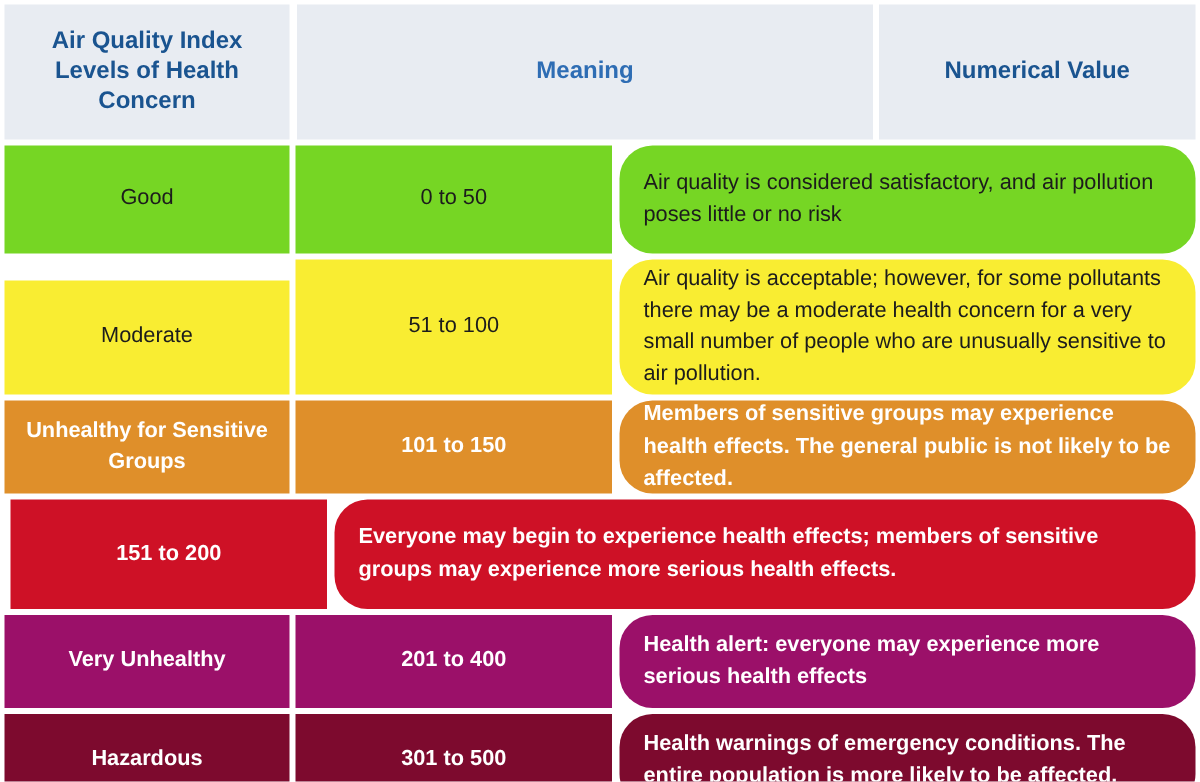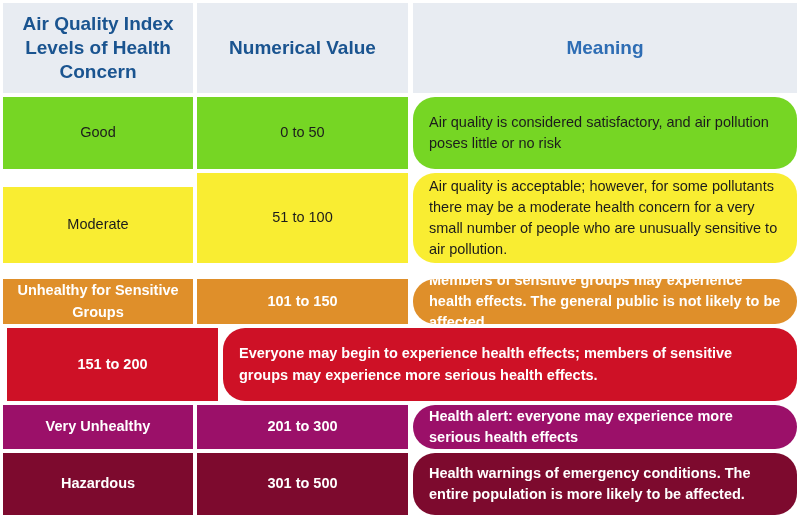--- a/index.html
+++ b/index.html
@@ -41,21 +41,21 @@
   .col-category { width: 190px; flex: 0 0 190px; }
   .col-value    { width: 211px; flex: 0 0 211px; margin-left: 4px; }
   .col-meaning  { flex: 1 1 auto; margin-left: 5px; }
 
   
   .row-header { height: 90px; }
   .row-header .cell {
     background: #e8ecf2;
     color: #1a5490;
     font-weight: bold;
-    font-size: 19px;
+    font-size: 16px;
     line-height: 1.25;
     padding: 4px 8px;
   }
   .row-header .col-meaning {
     color: #2e6db4;
   }
   .hdr-inner { display: block; }
 
   
   .row-data .cell {
@@ -79,41 +79,41 @@
     font-weight: normal;
   }
   
   .dark-text .cell {
     color: #ffffff;
     font-weight: bold;
   }
 
   .row-good       { height: 72px; }
   .row-moderate   { height: 90px; }
-  .row-usg        { height: 45px; margin-top: 12px; }
+  .row-usg        { height: 62px; }
   .row-unhealthy  { height: 73px; }
-  .row-very       { height: 44px; }
+  .row-very       { height: 62px; }
   .row-hazardous  { height: 62px; }
 
   .meaning-text { display: block; width: 100%; }
 </style>
 </head>
 <body>
 
 <div id="aqi-table">
 
   <div class="row row-header">
     <div class="cell col-category">
       <span class="hdr-inner">Air Quality Index Levels of Health Concern</span>
     </div>
+    <div class="cell col-meaning">
+      <span class="hdr-inner">Meaning</span>
+    </div>
     <div class="cell col-value">
       <span class="hdr-inner">Numerical Value</span>
-    </div>
-    <div class="cell col-meaning">
-      <span class="hdr-inner">Meaning</span>
     </div>
   </div>
 
   <div class="row row-data row-good light-text" style="background:transparent;">
     <div class="cell col-category" style="background:#76d624;">
       <span>Good</span>
     </div>
     <div class="cell col-value" style="background:#76d624;">
       <span>0 to 50</span>
     </div>
@@ -153,21 +153,21 @@
     <div class="cell col-meaning" style="background:#ce1126;">
       <span class="meaning-text">Everyone may begin to experience health effects; members of sensitive groups may experience more serious health effects.</span>
     </div>
   </div>
 
   <div class="row row-data row-very dark-text">
     <div class="cell col-category" style="background:#9b1069;">
       <span>Very Unhealthy</span>
     </div>
     <div class="cell col-value" style="background:#9b1069;">
-      <span>201 to 300</span>
+      <span>201 to 400</span>
     </div>
     <div class="cell col-meaning" style="background:#9b1069;">
       <span class="meaning-text">Health alert: everyone may experience more serious health effects</span>
     </div>
   </div>
 
   <div class="row row-data row-hazardous dark-text">
     <div class="cell col-category" style="background:#7d0a2e;">
       <span>Hazardous</span>
     </div>

